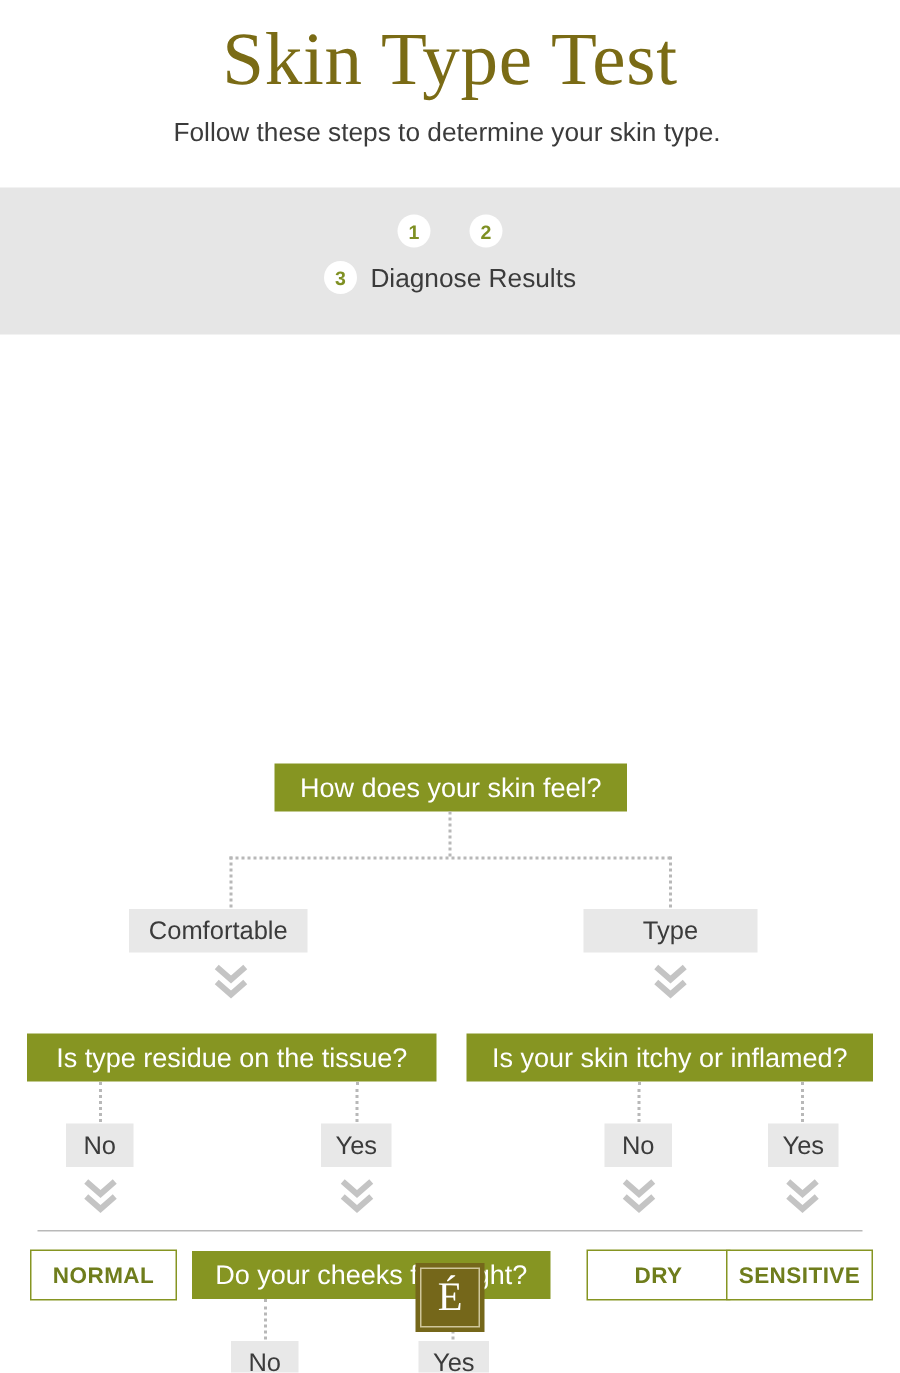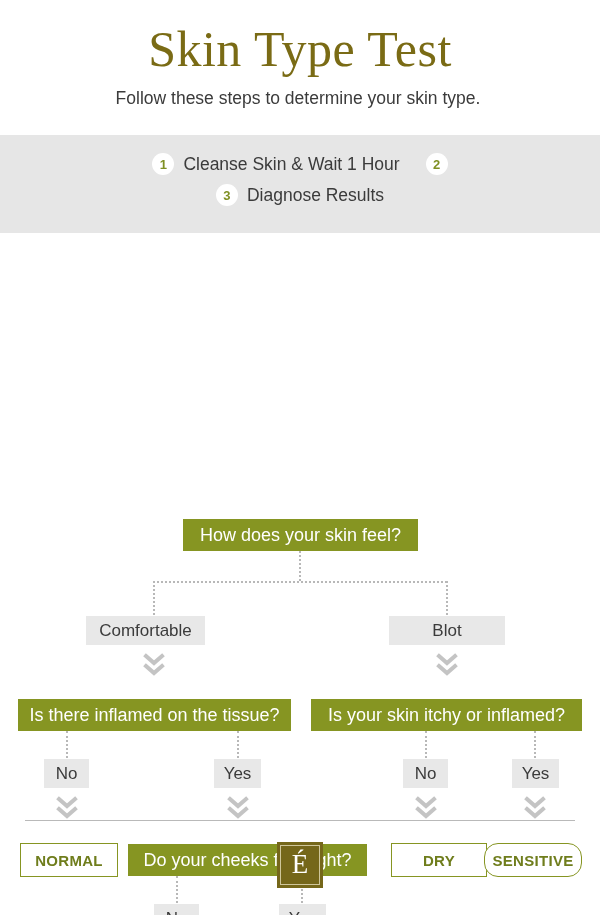--- a/index.html
+++ b/index.html
@@ -11,21 +11,21 @@
     height: 915px;
     background: #ffffff;
     font-family: "Liberation Sans", sans-serif;
     color: #333333;
     overflow: hidden;
     position: relative;
   }
 
   
   .header {
-    padding-top: 24px;
+    padding-top: 14px;
     text-align: center;
   }
   .page-title {
     font-family: "Liberation Serif", serif;
     font-size: 50px;
     line-height: 1.0;
     color: #7a6b15;
     font-weight: 400;
     letter-spacing: 0.5px;
     margin: 0;
@@ -178,21 +178,20 @@
 
 <div class="header">
   <h1 class="page-title">Skin Type Test</h1>
   <p class="page-subtitle">Follow these steps to determine your skin type.</p>
 </div>
 
 <div class="steps-band">
   <div class="steps-row">
     <div class="step">
       <span class="step-num">1</span>
-      <span class="step-label">Cleanse Skin &amp; Wait 1 Hour</span>
     </div>
     <div class="step">
       <span class="step-num">2</span>
     </div>
   </div>
   <div class="steps-row second">
     <div class="step">
       <span class="step-num">3</span>
       <span class="step-label">Diagnose Results</span>
     </div>
@@ -202,40 +201,40 @@
 <div class="flow">
 
   <div class="node q" style="left:183px; top:286px; width:235px;">How does your skin feel?</div>
 
   <div class="dot-v" style="left:299px; top:318px; height:30px;"></div>
   <div class="dot-h" style="left:153px; top:348px; width:294px;"></div>
   <div class="dot-v" style="left:153px; top:348px; height:34px;"></div>
   <div class="dot-v" style="left:446px; top:348px; height:34px;"></div>
 
   <div class="node ans" style="left:86px; top:383px; width:119px;">Comfortable</div>
-  <div class="node ans" style="left:389px; top:383px; width:116px;">Blot</div>
+  <div class="node ans" style="left:389px; top:383px; width:116px;">Type</div>
 
   <div class="chev" style="left:142px; top:418px;">
     <svg width="24" height="26" viewBox="0 0 24 26">
         <g fill="none" stroke="#c4c4c4" stroke-width="4" stroke-linecap="square">
           <polyline points="4,5 12,12 20,5"></polyline>
           <polyline points="4,15 12,22 20,15"></polyline>
         </g>
       </svg>
   </div>
   <div class="chev" style="left:435px; top:418px;">
     <svg width="24" height="26" viewBox="0 0 24 26">
         <g fill="none" stroke="#c4c4c4" stroke-width="4" stroke-linecap="square">
           <polyline points="4,5 12,12 20,5"></polyline>
           <polyline points="4,15 12,22 20,15"></polyline>
         </g>
       </svg>
   </div>
 
-  <div class="node q" style="left:18px; top:466px; width:273px;">Is there inflamed on the tissue?</div>
+  <div class="node q" style="left:18px; top:466px; width:273px;">Is type residue on the tissue?</div>
   <div class="node q" style="left:311px; top:466px; width:271px;">Is your skin itchy or inflamed?</div>
 
   <div class="dot-v" style="left:66px; top:498px; height:27px;"></div>
   <div class="dot-v" style="left:237px; top:498px; height:27px;"></div>
   <div class="dot-v" style="left:425px; top:498px; height:27px;"></div>
   <div class="dot-v" style="left:534px; top:498px; height:27px;"></div>
 
   <div class="node ans" style="left:44px; top:526px; width:45px;">No</div>
   <div class="node ans" style="left:214px; top:526px; width:47px;">Yes</div>
   <div class="node ans" style="left:403px; top:526px; width:45px;">No</div>
@@ -270,21 +269,21 @@
         <g fill="none" stroke="#c4c4c4" stroke-width="4" stroke-linecap="square">
           <polyline points="4,5 12,12 20,5"></polyline>
           <polyline points="4,15 12,22 20,15"></polyline>
         </g>
       </svg>
   </div>
 
   <div class="node res" style="left:20px; top:610px; width:98px;">NORMAL</div>
   <div class="node q" style="left:128px; top:611px; width:239px;">Do your cheeks feel tight?</div>
   <div class="node res" style="left:378px; top:610px; width:96px;margin-left:13px;">DRY</div>
-  <div class="node res" style="left:484px; top:610px; width:98px;border-radius:14px;">SENSITIVE</div>
+  <div class="node res" style="left:484px; top:610px; width:98px;">SENSITIVE</div>
 
   <div class="dot-v" style="left:176px; top:643px; height:27px;"></div>
   <div class="dot-v" style="left:301px; top:643px; height:27px;"></div>
 
   <div class="node ans" style="left:154px; top:671px; width:45px;">No</div>
   <div class="node ans" style="left:279px; top:671px; width:47px;">Yes</div>
 
 </div>
 
 <div class="divider"></div>

